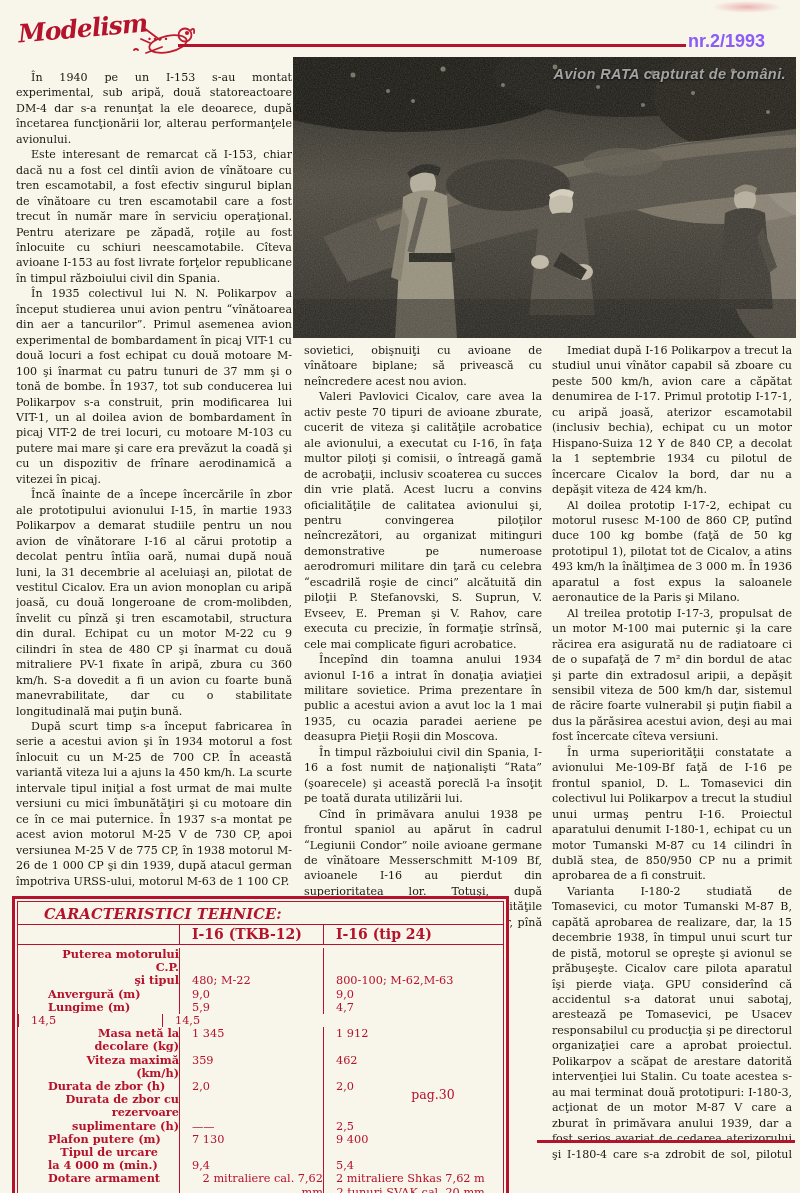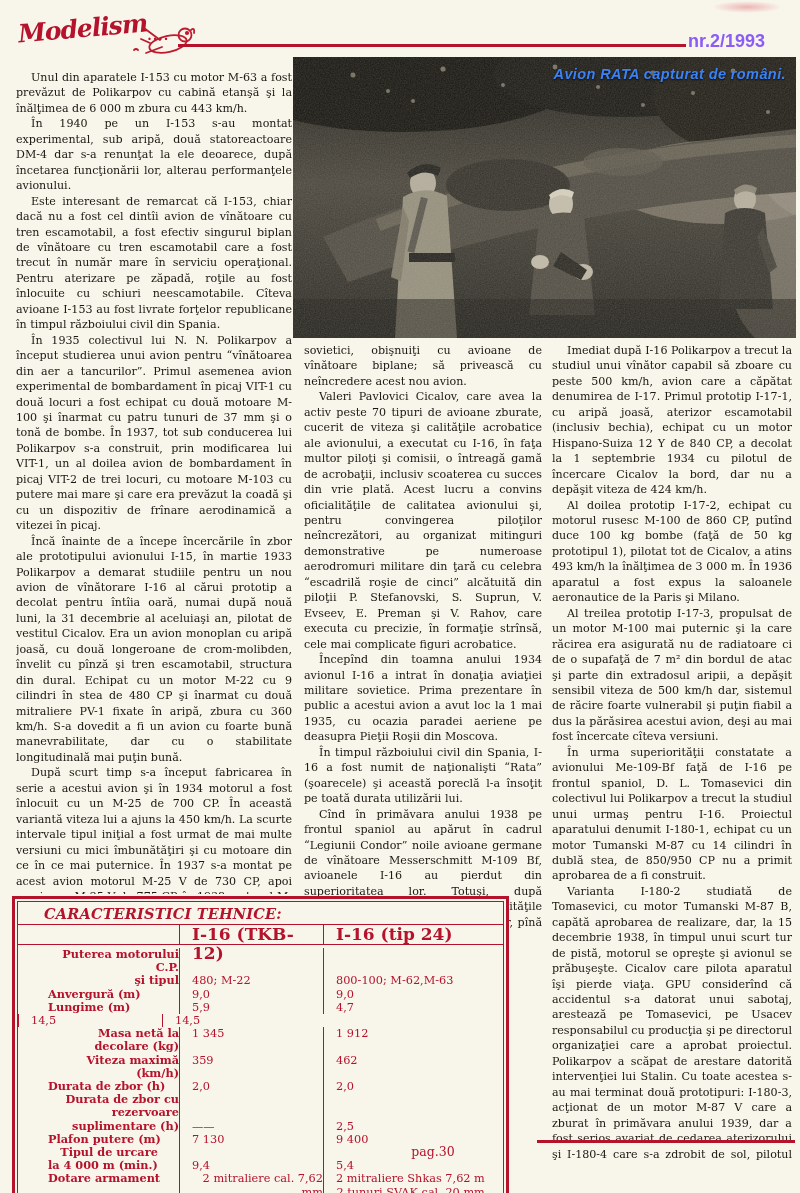--- a/index.html
+++ b/index.html
@@ -31,21 +31,21 @@
     letter-spacing:0;
   }
   .smudge{position:absolute;left:712px;top:1px;width:70px;height:12px;
     background:radial-gradient(ellipse at center,rgba(214,60,80,.35),rgba(214,60,80,0) 70%);}
   
   .photo{position:absolute;left:293px;top:57px;width:503px;height:281px;background:#2e2c27;overflow:hidden;}
   .photo svg{display:block;}
   .photo-caption{
     position:absolute;top:9px;right:10px;
     font-family:"Liberation Sans",sans-serif;font-weight:bold;font-style:italic;
-    font-size:14.5px;color:#3b82f6;letter-spacing:.4px;text-shadow:0 1px 2px rgba(0,0,0,.8);
+    font-size:14.5px;color:#a3a3a3;letter-spacing:.4px;text-shadow:0 1px 2px rgba(0,0,0,.8);
   }
   
   .col{
     position:absolute;font-size:11.1px;line-height:15.45px;text-align:justify;
     overflow:hidden;hyphens:auto;-webkit-hyphens:auto;color:var(--ink);
   }
   .col p{text-indent:15px;}
   .col-left{left:16px;top:70px;width:276px;height:824px;}
   .col-mid{left:304px;top:343px;width:238px;height:586px;}
   .col-right{left:552px;top:343px;width:240px;height:820px;}
@@ -56,36 +56,36 @@
     border:3px solid var(--red);padding:2px;background:var(--paper);
     color:var(--red);
   }
   .spec-inner{border:1px solid var(--red);}
   .spec-title{
     height:23px;line-height:23px;padding-left:26px;
     font-weight:bold;font-size:14.5px;letter-spacing:.2px;
     border-bottom:1.5px solid var(--red);
     font-style:italic;
   }
-  .spec-head{display:flex;border-bottom:1.5px solid var(--red);height:20px;line-height:19px;font-weight:bold;font-size:17px;}
+  .spec-head{display:flex;border-bottom:1.5px solid var(--red);height:20px;line-height:19px;font-weight:bold;font-size:14px;}
   .spec-head .cell{height:100%;}
   .c-label{width:161px;flex:none;}
   .c-v1{width:144px;flex:none;border-left:1.5px solid var(--red);}
   .c-v2{flex:1;border-left:1.5px solid var(--red);}
   .spec-head .c-v1,.spec-head .c-v2{padding-left:12px;}
   .spec-body{padding:3px 0 4px 0;font-size:11.3px;line-height:13.2px;}
   .spec-row{display:flex;align-items:stretch;text-align:right;}
   .spec-row .cell{display:flex;}
   .spec-row .c-label{font-weight:bold;padding-left:30px;white-space:pre-line;}
   .spec-row .cval{white-space:pre-line;padding-left:12px;display:flex;width:100%;}
   .spec-row.v-bottom .cval{align-items:flex-end;}
   .spec-row.v-top .cval{align-items:flex-start;}
   
   .pagenum{
-    position:absolute;left:398px;top:1144px;width:70px;text-align:center;
+    position:absolute;left:398px;top:1087px;width:70px;text-align:center;
     color:var(--red);font-size:12.5px;font-family:"DejaVu Serif",serif;
   }
   .bottom-rule{position:absolute;left:537px;top:1140px;width:258px;height:3px;background:var(--red);}
 </style>
 </head>
 <body>
 
 <div class="page">
 
   <div class="logo">
@@ -174,21 +174,20 @@
         <path d="M470 170 l14 40 -8 6 -12 -36 z" fill="#45423a"></path>
       </g>
 
       <rect y="242" width="503" height="39" fill="#23211c" opacity="0.55"></rect>
       <rect width="503" height="281" filter="url(#grain)"></rect>
     </svg>
     <div class="photo-caption">Avion RATA capturat de români.</div>
   </div>
 
   <div class="col col-left" lang="ro">
-      <p>Unul din aparatele I-153 cu motor M-63 a fost prevăzut de Polikarpov cu cabină etanşă şi la înălţimea de 6 000 m zbura cu 443 km/h.</p>
       <p>În 1940 pe un I-153 s-au montat experimental, sub aripă, două statoreactoare DM-4 dar s-a renunţat la ele deoarece, după încetarea funcţionării lor, alterau performanţele avionului.</p>
       <p>Este interesant de remarcat că I-153, chiar dacă nu a fost cel dintîi avion de vînătoare cu tren escamotabil, a fost efectiv singurul biplan de vînătoare cu tren escamotabil care a fost trecut în număr mare în serviciu operaţional. Pentru aterizare pe zăpadă, roţile au fost înlocuite cu schiuri neescamotabile. Cîteva avioane I-153 au fost livrate forţelor republicane în timpul războiului civil din Spania.</p>
       <p>În 1935 colectivul lui N. N. Polikarpov a început studierea unui avion pentru “vînătoarea din aer a tancurilor”. Primul asemenea avion experimental de bombardament în picaj VIT-1 cu două locuri a fost echipat cu două motoare M-100 şi înarmat cu patru tunuri de 37 mm şi o tonă de bombe. În 1937, tot sub conducerea lui Polikarpov s-a construit, prin modificarea lui VIT-1, un al doilea avion de bombardament în picaj VIT-2 de trei locuri, cu motoare M-103 cu putere mai mare şi care era prevăzut la coadă şi cu un dispozitiv de frînare aerodinamică a vitezei în picaj.</p>
       <p>Încă înainte de a începe încercările în zbor ale prototipului avionului I-15, în martie 1933 Polikarpov a demarat studiile pentru un nou avion de vînătorare I-16 al cărui prototip a decolat pentru întîia oară, numai după nouă luni, la 31 decembrie al aceluiaşi an, pilotat de vestitul Cicalov. Era un avion monoplan cu aripă joasă, cu două longeroane de crom-molibden, învelit cu pînză şi tren escamotabil, structura din dural. Echipat cu un motor M-22 cu 9 cilindri în stea de 480 CP şi înarmat cu două mitraliere PV-1 fixate în aripă, zbura cu 360 km/h. S-a dovedit a fi un avion cu foarte bună manevrabilitate, dar cu o stabilitate longitudinală mai puţin bună.</p>
       <p>După scurt timp s-a început fabricarea în serie a acestui avion şi în 1934 motorul a fost înlocuit cu un M-25 de 700 CP. În această variantă viteza lui a ajuns la 450 km/h. La scurte intervale tipul iniţial a fost urmat de mai multe versiuni cu mici îmbunătăţiri şi cu motoare din ce în ce mai puternice. În 1937 s-a montat pe acest avion motorul M-25 V de 730 CP, apoi versiunea M-25 V de 775 CP, în 1938 motorul M-26 de 1 000 CP şi din 1939, după atacul german împotriva URSS-ului, motorul M-63 de 1 100 CP.</p>
     </div>
   <div class="col col-mid" lang="ro">
       <p>sovietici, obişnuiţi cu avioane de vînătoare biplane; să privească cu neîncredere acest nou avion.</p>
       <p>Valeri Pavlovici Cicalov, care avea la activ peste 70 tipuri de avioane zburate, cucerit de viteza şi calităţile acrobatice ale avionului, a executat cu I-16, în faţa multor piloţi şi comisii, o întreagă gamă de acrobaţii, inclusiv scoaterea cu succes din vrie plată. Acest lucru a convins oficialităţile de calitatea avionului şi, pentru convingerea piloţilor neîncrezători, au organizat mitinguri demonstrative pe numeroase aerodromuri militare din ţară cu celebra “escadrilă roşie de cinci” alcătuită din piloţii P. Stefanovski, S. Suprun, V. Evseev, E. Preman şi V. Rahov, care executa cu precizie, în formaţie strînsă, cele mai complicate figuri acrobatice.</p>
       <p>Începînd din toamna anului 1934 avionul I-16 a intrat în donaţia aviaţiei militare sovietice. Prima prezentare în public a acestui avion a avut loc la 1 mai 1935, cu ocazia paradei aeriene pe deasupra Pieţii Roşii din Moscova.</p>

